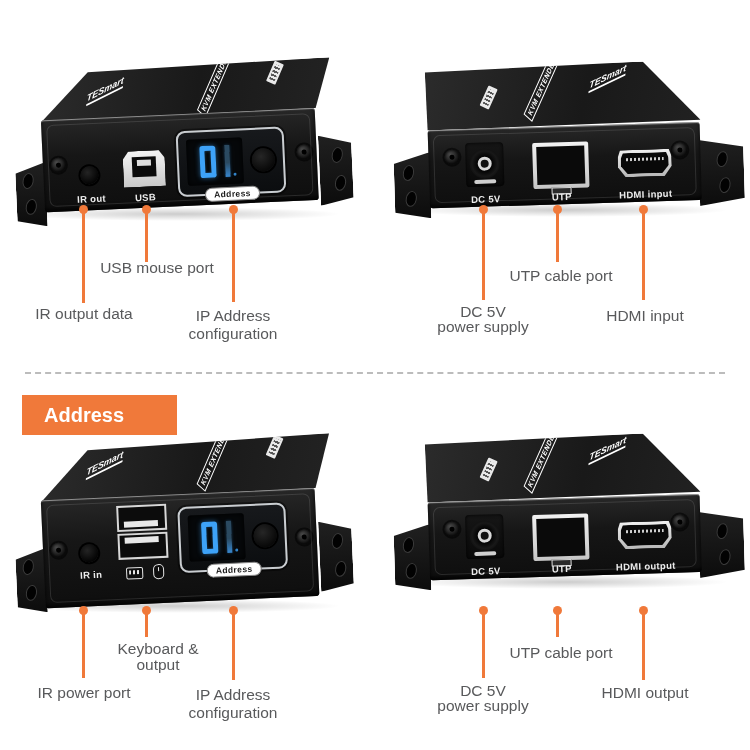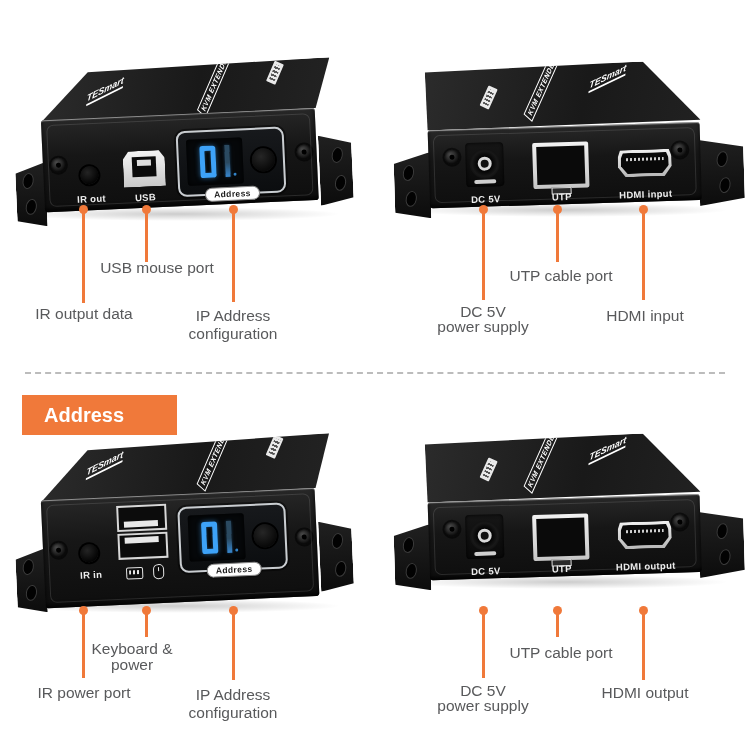--- a/index.html
+++ b/index.html
@@ -356,23 +356,23 @@
   </div>
   <div class="anno" style="left:553px;top:606px;height:31px;">
     <span class="dot"></span>
       <span class="aline"></span>
   </div>
   <div class="anno" style="left:639px;top:606px;height:74px;">
     <span class="dot"></span>
       <span class="aline"></span>
   </div>
 
-  <div class="alabel mid" style="left:132px;top:641px;">
+  <div class="alabel mid" style="left:158px;top:641px;">
     <div>Keyboard &amp;</div>
-    <div>power</div>
+    <div>output</div>
   </div>
   <div class="alabel" style="left:84px;top:684px;">IR power port</div>
   <div class="alabel" style="left:233px;top:686px;">
     <div>IP Address</div>
     <div>configuration</div>
   </div>
   <div class="alabel tight" style="left:483px;top:684px;">
     <div>DC 5V</div>
     <div>power supply</div>
   </div>

